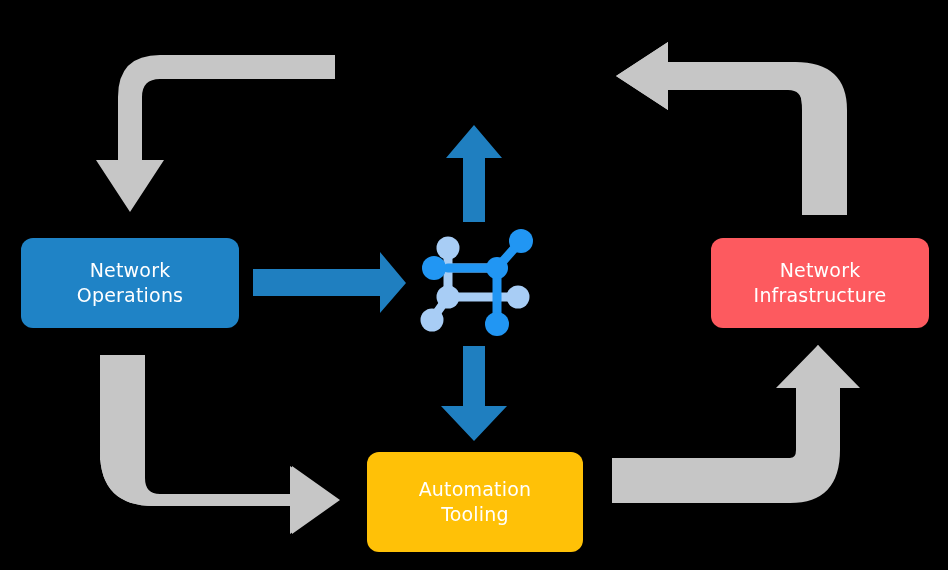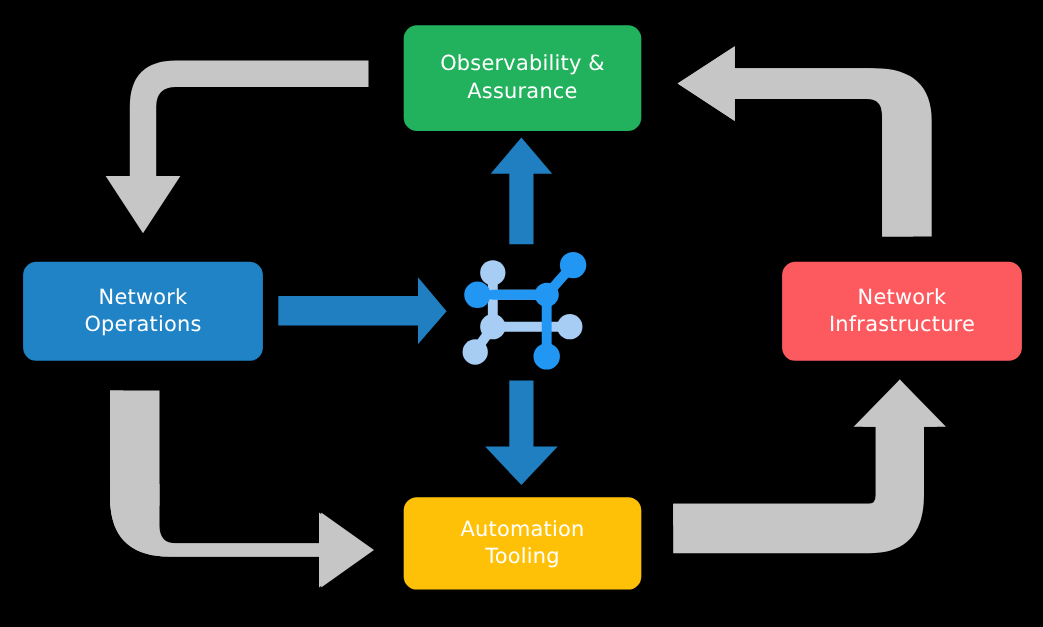--- a/index.html
+++ b/index.html
@@ -51,21 +51,21 @@
   }
   #box-network-operations {
     left: 21px; top: 238px; width: 218px; height: 90px;
     background: #1f83c6;
   }
   #box-network-infrastructure {
     left: 711px; top: 238px; width: 218px; height: 90px;
     background: #fd5a5f;
   }
   #box-automation-tooling {
-    left: 367px; top: 452px; width: 216px; height: 84px;
+    left: 367px; top: 452px; width: 216px; height: 100px;
     background: #ffc107;
   }
 </style>
 </head>
 <body>
 
 <div id="canvas">
 
   <svg id="flow-svg" viewBox="0 0 948 570" xmlns="http://www.w3.org/2000/svg">
 
@@ -165,24 +165,20 @@
       <circle cx="432" cy="320" r="11.5" fill="#a8cdf5"></circle>
 
       <circle cx="434" cy="268" r="12" fill="#2196f3"></circle>
       <circle cx="497" cy="268" r="11" fill="#2196f3"></circle>
       <circle cx="521" cy="241" r="12" fill="#2196f3"></circle>
       <circle cx="497" cy="324" r="12" fill="#2196f3"></circle>
     </g>
 
   </svg>
 
-  <div class="node-box" id="box-observability">
-    <span class="node-label">Observability &amp;
-Assurance</span>
-  </div>
 
   <div class="node-box" id="box-network-operations">
     <span class="node-label">Network
 Operations</span>
   </div>
 
   <div class="node-box" id="box-network-infrastructure">
     <span class="node-label">Network
 Infrastructure</span>
   </div>

